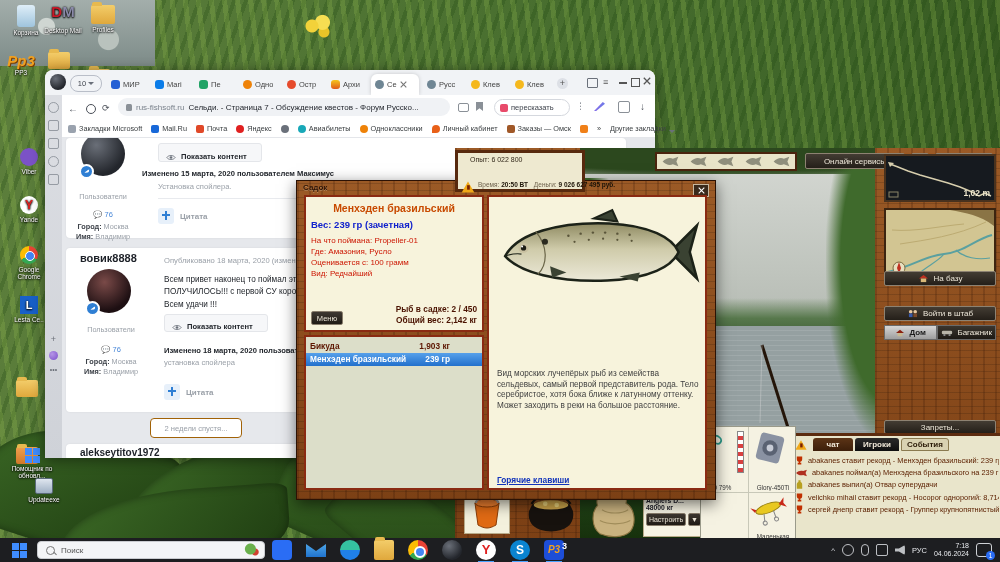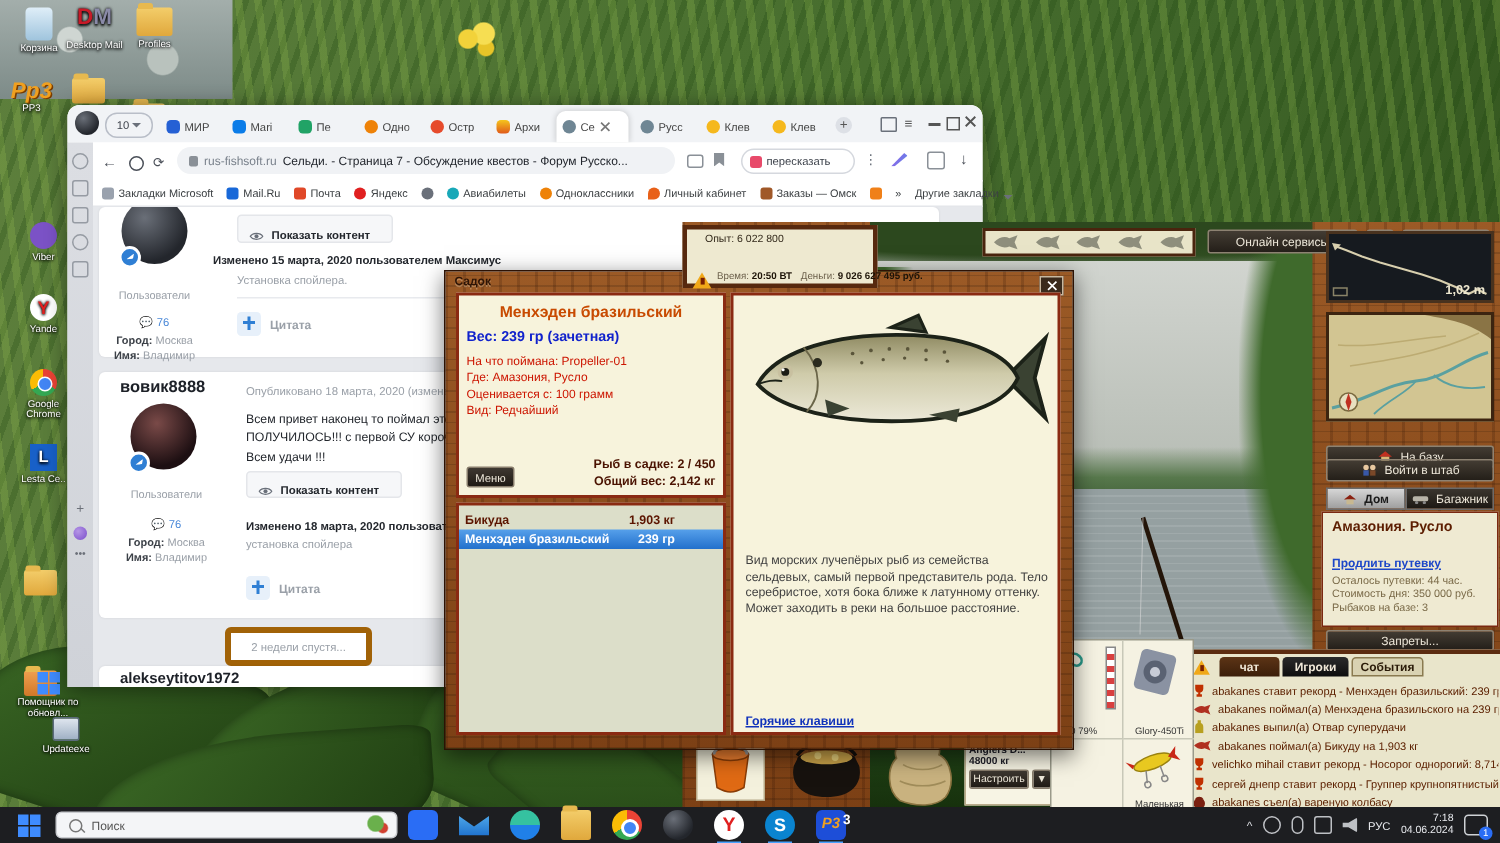--- a/index.html
+++ b/index.html
@@ -374,21 +374,21 @@
               <use href="#sym-eye"></use>
             </svg>
           <span>Показать контент</span>
         </div>
         <div class="a bold nw" style="left:98px;top:98px;width:330px;font-size:7.6px;color:#23272d">Изменено 18 марта, 2020 пользователем</div>
         <div class="a gr nw" style="left:98px;top:110px;width:330px;font-size:7.6px">установка спойлера</div>
         <div class="a qplus" style="left:98px;top:136px;width:16px;height:16px"></div>
         <div class="a gr bold" style="left:120px;top:140px;font-size:8px">Цитата</div>
       </div>
 
-      <div class="a" style="left:88px;top:280px;width:90px;height:18px;background:#fff;border:4px solid #a16207;border-radius:4px;display:flex;align-items:center;justify-content:center;font-size:7.6px;color:#9aa0a8">2 недели спустя...</div>
+      <div class="a" style="left:88px;top:280px;width:90px;height:18px;background:#fff;border:1px solid #a16207;border-radius:4px;display:flex;align-items:center;justify-content:center;font-size:7.6px;color:#9aa0a8">2 недели спустя...</div>
       <div class="a card" style="left:4px;top:306px;width:560px;height:16px">
         <div class="a bold" style="left:14px;top:3px;font-size:10px;color:#1d2128">alekseytitov1972</div>
       </div>
     </div>
   </div>
 
   <div class="a game wood" style="z-index:20">
 
     <div class="a" style="left:125px;top:0;width:298px;height:392px;overflow:hidden">
       <div class="a" style="left:0;top:0;width:298px;height:185px;background:linear-gradient(#d6d9d4,#b4bab2)"></div>
@@ -447,21 +447,21 @@
       <svg viewBox="0 0 108 69" style="width:108px;height:69px">
         <path d="M2,62 C28,56 38,46 58,44 C78,42 88,30 106,25" fill="none" stroke="#5aa0a0" stroke-width="2"></path>
         <path d="M30,66 C40,56 52,52 58,44 M70,40 C78,48 92,50 104,48" fill="none" stroke="#5aa0a0" stroke-width="1.2"></path>
         <path d="M6,20 C30,22 54,16 78,14 M14,34 C40,30 70,26 100,12" fill="none" stroke="#bcab72" stroke-width="1"></path>
         <path d="M64,0 L108,0 L108,16 C94,5 80,3 64,0 Z" fill="#8a7445"></path>
         <circle cx="13" cy="58" r="6" fill="#e8e0c0" stroke="#7a6a40"></circle>
         <path d="M13,52 L15,58 L13,64 L11,58 Z" fill="#c03020"></path>
       </svg>
     </div>
 
-    <div class="a gbtn" style="left:429px;top:149px;width:112px;height:15px;gap:5px">
+    <div class="a gbtn" style="left:429px;top:123px;width:112px;height:15px;gap:5px">
       <svg viewBox="0 0 12 10" style="width:11px;height:9px">
           <path d="M1,5 L6,1 L11,5 Z" fill="#c03020"></path>
           <rect x="3" y="5" width="6" height="4" fill="#d8b878"></rect>
         </svg>
       <span>На базу</span>
     </div>
     <div class="a gbtn" style="left:429px;top:158px;width:112px;height:15px;gap:5px">
       <svg viewBox="0 0 12 10" style="width:11px;height:9px">
           <circle cx="4" cy="3" r="2" fill="#e8c8a0"></circle>
           <circle cx="9" cy="3" r="2" fill="#e8c8a0"></circle>
@@ -482,27 +482,20 @@
       <div style="flex:1.1;background:linear-gradient(#3a352e,#1d1914);border:1px solid #6a6a6a;display:flex;align-items:center;justify-content:center;gap:4px;font-size:8px;color:#ece6d8">
         <svg viewBox="0 0 14 8" style="width:12px;height:7px">
             <rect x="1" y="2" width="12" height="4" rx="1.5" fill="#b8b4a8"></rect>
             <circle cx="4" cy="7" r="1.3" fill="#888"></circle>
             <circle cx="10" cy="7" r="1.3" fill="#888"></circle>
           </svg>
         <span>Багажник</span>
       </div>
     </div>
 
-    <div class="a" style="left:426px;top:193px;width:118px;height:77px;background:#efead2;border:1px solid #7a2810;box-sizing:border-box;padding:4px 6px">
-      <div style="font-size:9.5px;font-weight:bold;color:#5c1d00">Амазония. Русло</div>
-      <div style="margin-top:14px;font-size:8px;font-weight:bold;color:#1b46c8;text-decoration:underline">Продлить путевку</div>
-      <div style="margin-top:2px;font-size:7.2px;color:#7a6a48">Осталось путевки: 44 час.</div>
-      <div style="font-size:7.2px;color:#7a6a48">Стоимость дня: 350 000 руб.</div>
-      <div style="font-size:7.2px;color:#7a6a48">Рыбаков на базе: 3</div>
-    </div>
 
     <div class="a gbtn" style="left:429px;top:272px;width:112px;height:14px">
         <span>Запреты...</span>
       </div>
 
     <div class="a" style="left:333px;top:285px;width:212px;height:107px;background:#e9e5cb;border-top:3px solid #5c2c10;border-left:3px solid #5c2c10;box-sizing:border-box">
       <div class="a warn" style="left:3px;top:3px;transform:scale(.8)"></div>
       <div class="a ctab" style="left:22px;top:2px;width:40px;height:13px;background:linear-gradient(#5c3416,#3c1f0a);color:#f0e8d8">
           <span>чат</span>
         </div>
@@ -525,42 +518,30 @@
             </svg>
             <span>abakanes поймал(а) Менхэдена бразильского на 239 гр</span>
           </div>
         <div class="chatev">
             <svg viewBox="0 0 10 10" style="width:9px;height:9px;color:#b8a020;flex:0 0 9px">
               <use href="#sym-bottle"></use>
             </svg>
             <span>abakanes выпил(а) Отвар суперудачи</span>
           </div>
         <div class="chatev">
-            <svg viewBox="0 0 24 14" style="width:13px;height:8px;color:#b03020;flex:0 0 13px">
-              <use href="#sym-fish"></use>
-            </svg>
-            <span>abakanes поймал(а) Бикуду на 1,903 кг</span>
-          </div>
-        <div class="chatev">
             <svg viewBox="0 0 10 10" style="width:9px;height:9px;color:#c03000;flex:0 0 9px">
               <use href="#sym-cup"></use>
             </svg>
             <span>velichko mihail ставит рекорд - Носорог однорогий: 8,714 кг</span>
           </div>
         <div class="chatev">
             <svg viewBox="0 0 10 10" style="width:9px;height:9px;color:#c03000;flex:0 0 9px">
               <use href="#sym-cup"></use>
             </svg>
             <span>сергей днепр ставит рекорд - Группер крупнопятнистый: 8,857 кг</span>
-          </div>
-        <div class="chatev">
-            <svg viewBox="0 0 10 10" style="width:9px;height:9px;color:#7a2010;flex:0 0 9px">
-              <use href="#sym-pot"></use>
-            </svg>
-            <span>abakanes съел(а) вареную колбасу</span>
           </div>
       </div>
     </div>
 
     <div class="a slot" style="left:9px;top:340px;width:46px;height:46px">
       <svg viewBox="0 0 40 40" style="width:40px;height:40px;margin:2px">
         <path d="M8,12 H32 L29,34 C22,38 18,38 11,34 Z" fill="#e06a14" stroke="#8a3c06"></path>
         <ellipse cx="20" cy="12" rx="12" ry="4" fill="#f08030" stroke="#8a3c06"></ellipse>
         <path d="M9,12 C9,4 31,4 31,12" fill="none" stroke="#9a9a9a" stroke-width="2"></path>
       </svg>

